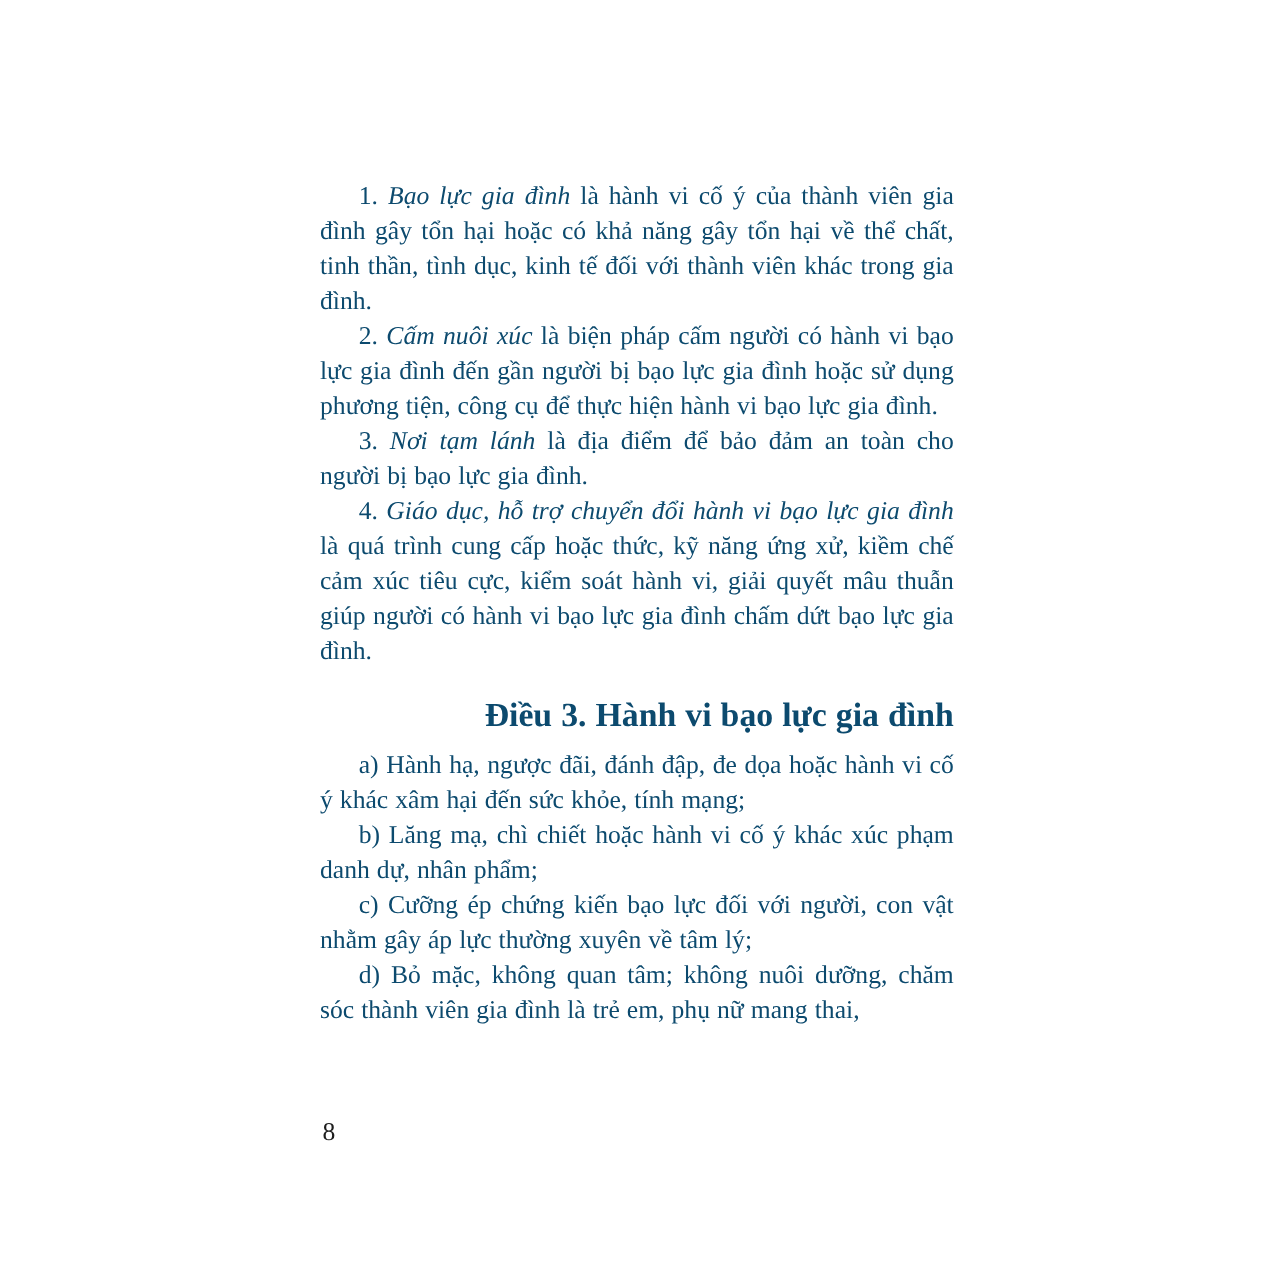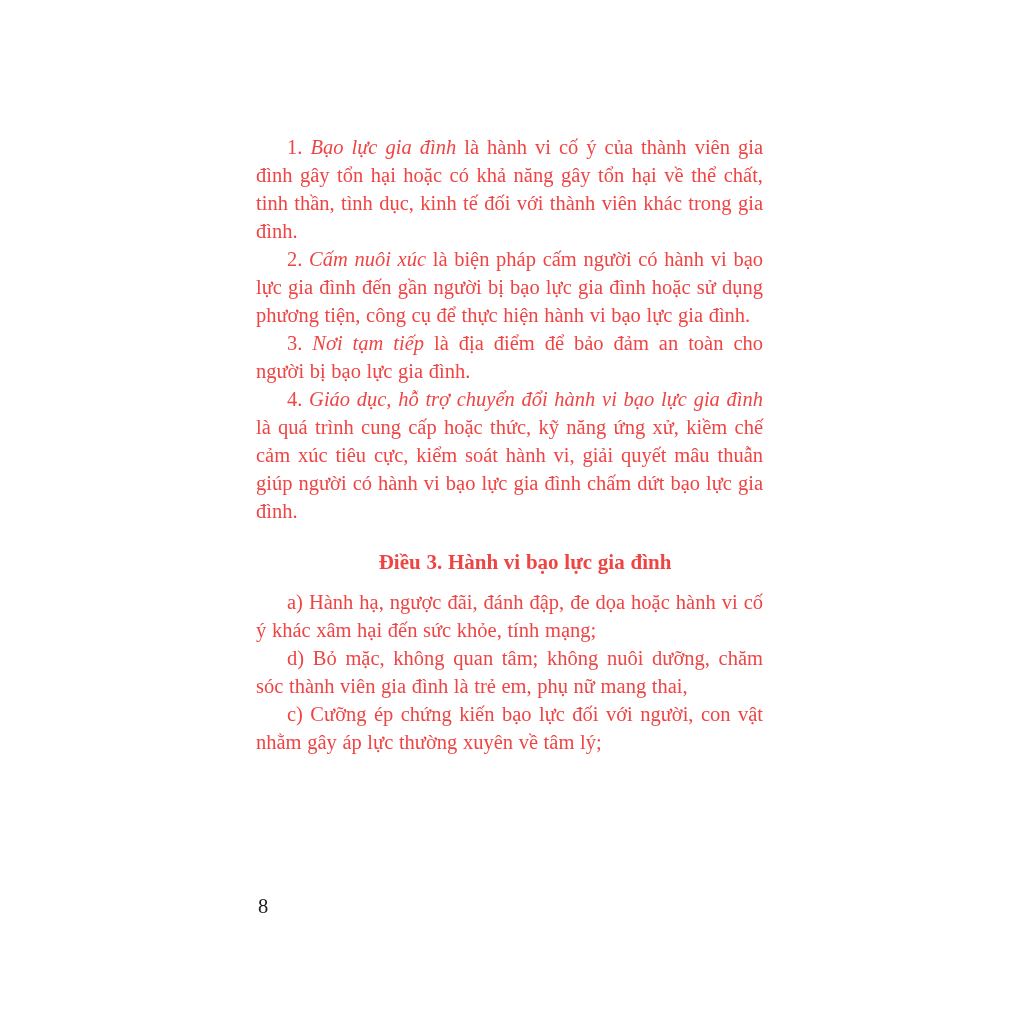--- a/index.html
+++ b/index.html
@@ -9,39 +9,39 @@
     font-family: "Liberation Serif", "DejaVu Serif", serif;
   }
   .page {
     position: relative;
     width: 1024px; height: 1024px;
     background: #ffffff;
     overflow: hidden;
   }
   .text-block {
     position: absolute;
-    left: 256px; top: 133px;
+    left: 256px; top: 143px;
     width: 507px;
     font-size: 20.5px;
     line-height: 28px;
-    color: #ef4444;
+    color: #0c4a6e;
     text-align: justify;
     word-spacing: 0.5px;
   }
   .para {
     margin: 0;
     text-indent: 31px;
   }
   .article-heading {
     margin: 23px 0 12px 0;
-    font-size: 21px;
+    font-size: 27px;
     line-height: 28px;
     font-weight: 700;
     text-indent: 31px;
-    text-align: center;
+    text-align: right;
   }
   .page-number {
     position: absolute;
     left: 258px; top: 892px;
     font-size: 20.5px;
     line-height: 28px;
     color: #1d1d1d;
   }
   i { font-style: italic; }
 </style>
@@ -51,28 +51,29 @@
 <main class="page">
   <section class="text-block">
 
     <p class="para"><span>1.</span>
       <i>Bạo lực gia đình</i><span> là hành vi cố ý của thành viên gia đình gây tổn hại hoặc có khả năng gây tổn hại về thể chất, tinh thần, tình dục, kinh tế đối với thành viên khác trong gia đình.</span></p>
 
     <p class="para"><span>2.</span>
       <i>Cấm nuôi xúc</i><span> là biện pháp cấm người có hành vi bạo lực gia đình đến gần người bị bạo lực gia đình hoặc sử dụng phương tiện, công cụ để thực hiện hành vi bạo lực gia đình.</span></p>
 
     <p class="para"><span>3.</span>
-      <i>Nơi tạm tiếp</i><span> là địa điểm để bảo đảm an toàn cho người bị bạo lực gia đình.</span></p>
+      <i>Nơi tạm lánh</i><span> là địa điểm để bảo đảm an toàn cho người bị bạo lực gia đình.</span></p>
 
     <p class="para"><span>4.</span>
       <i>Giáo dục, hỗ trợ chuyển đổi hành vi bạo lực gia đình</i><span> là quá trình cung cấp hoặc thức, kỹ năng ứng xử, kiềm chế cảm xúc tiêu cực, kiểm soát hành vi, giải quyết mâu thuẫn giúp người có hành vi bạo lực gia đình chấm dứt bạo lực gia đình.</span></p>
 
     <h2 class="article-heading">Điều 3. Hành vi bạo lực gia đình</h2>
 
 
     <p class="para">a) Hành hạ, ngược đãi, đánh đập, đe dọa hoặc hành vi cố ý khác xâm hại đến sức khỏe, tính mạng;</p>
+    <p class="para">b) Lăng mạ, chì chiết hoặc hành vi cố ý khác xúc phạm danh dự, nhân phẩm;</p>
+    <p class="para">c) Cưỡng ép chứng kiến bạo lực đối với người, con vật nhằm gây áp lực thường xuyên về tâm lý;</p>
     <p class="para">d) Bỏ mặc, không quan tâm; không nuôi dưỡng, chăm sóc thành viên gia đình là trẻ em, phụ nữ mang thai,</p>
-    <p class="para">c) Cưỡng ép chứng kiến bạo lực đối với người, con vật nhằm gây áp lực thường xuyên về tâm lý;</p>
 
   </section>
 
   <div class="page-number">8</div>
 </main>
 
 </body></html>

